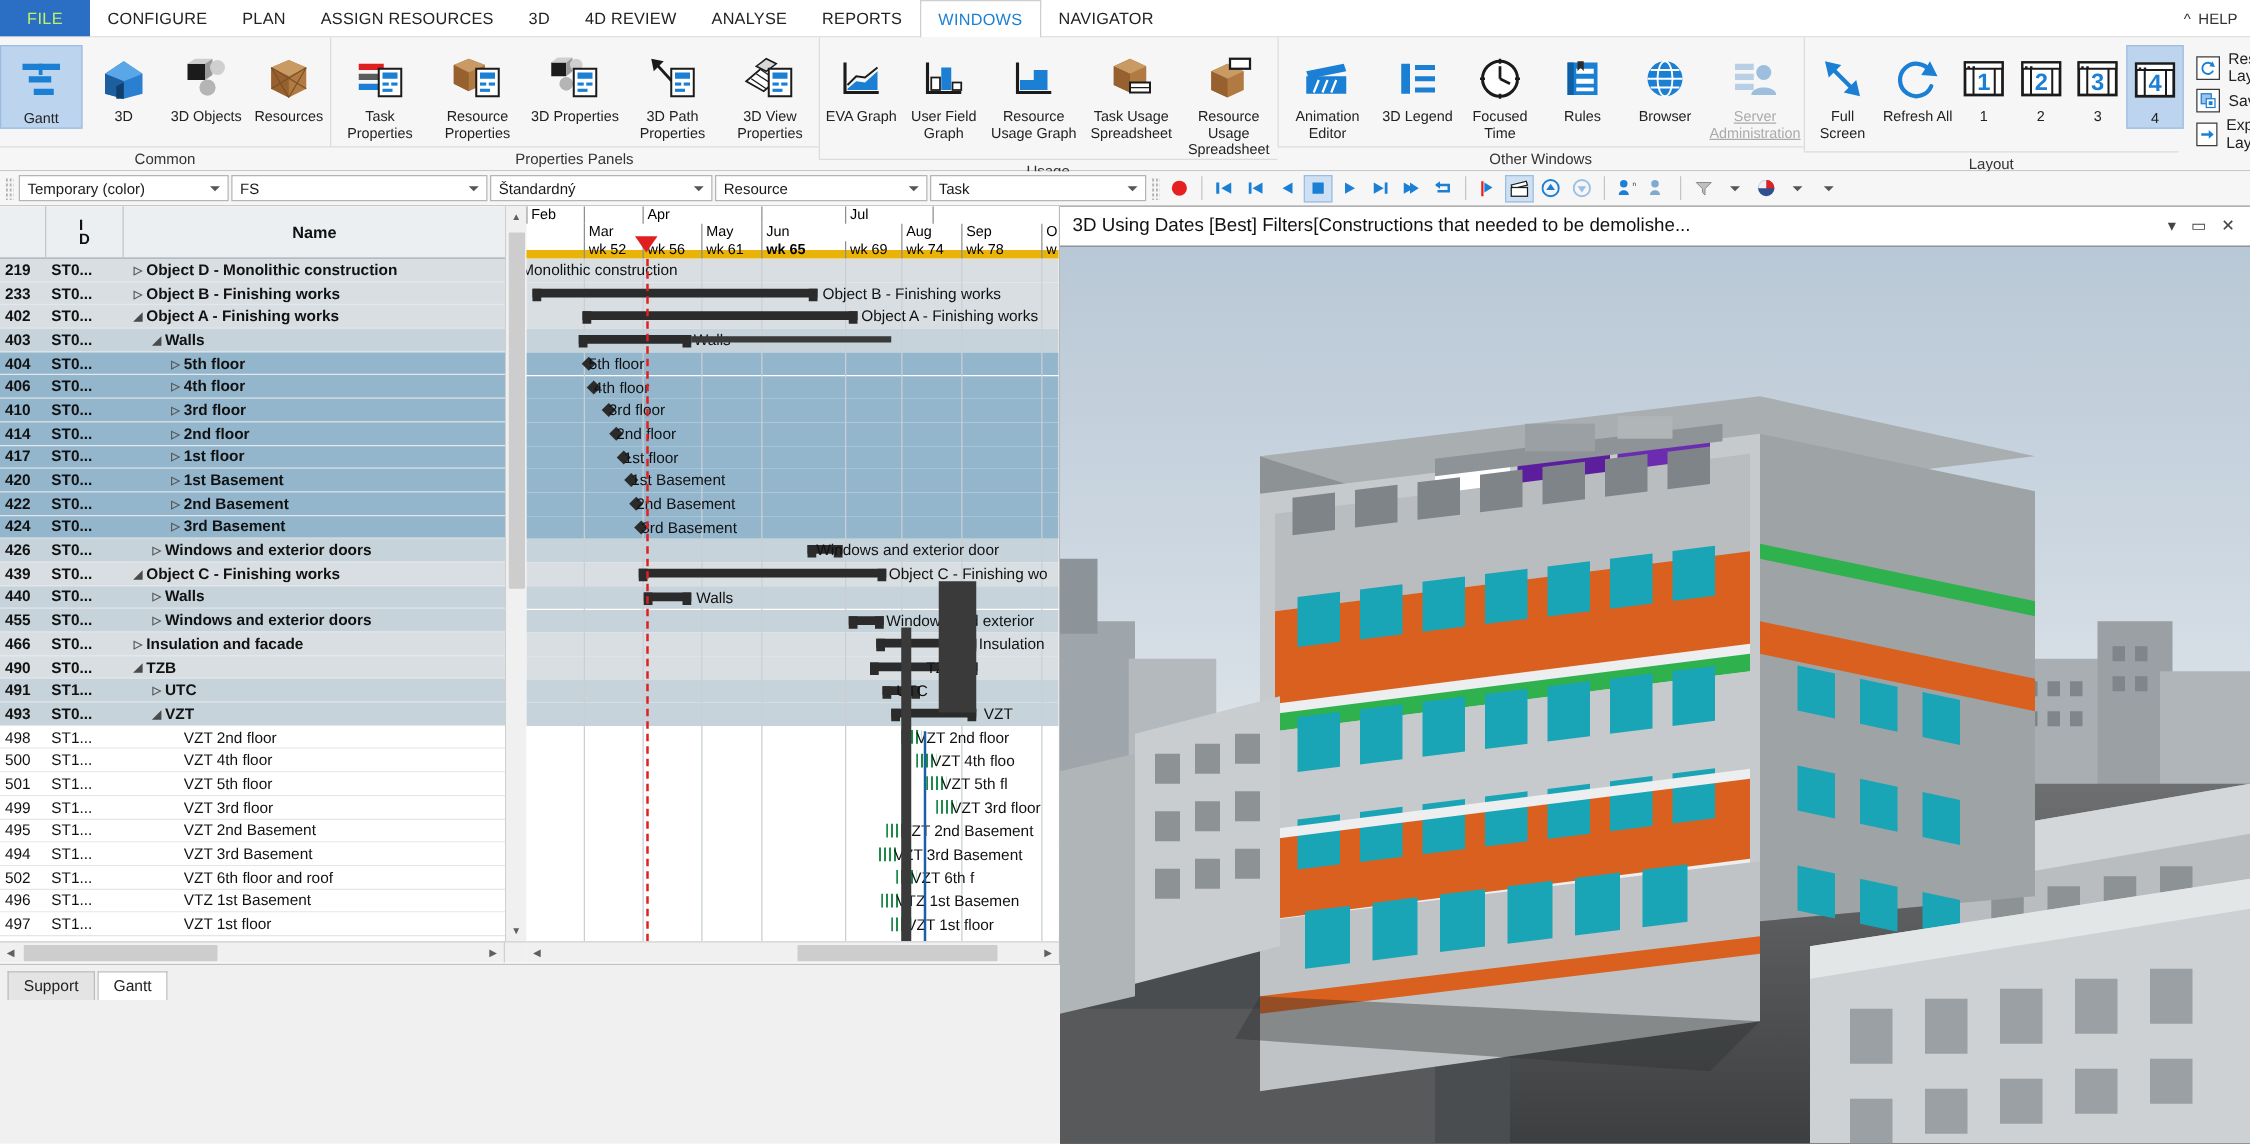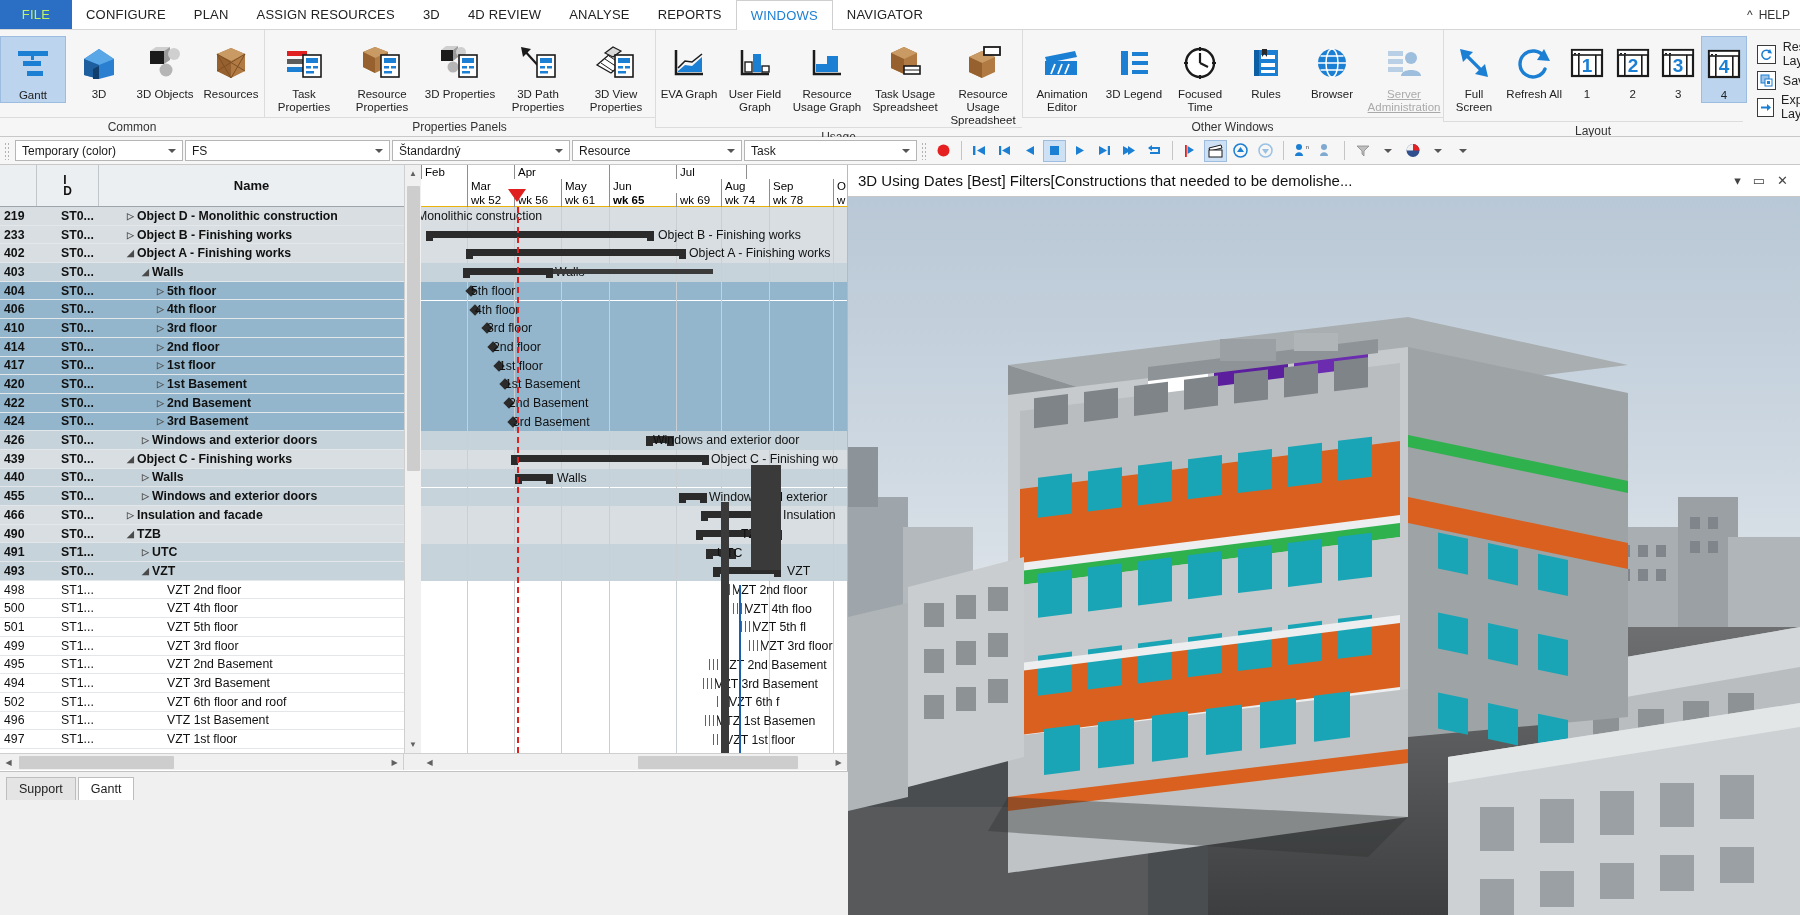--- a/index.html
+++ b/index.html
@@ -124,21 +124,21 @@
              display:flex; align-items:center; justify-content:center;}
   .th-name { flex: 1; border-left: 1px solid #c0c6ca; height: 100%;
              display:flex; align-items:center; justify-content:center;}
   .th-id-stack { line-height: 11px; font-size: 12px; }
   .rows { flex: 1; overflow: hidden; }
   .row {
     height: 18.7px; display: flex; align-items: center;
     font-size: 12.3px; color: #111; border-bottom: 1px solid #e4e7e9;
   }
   .row .c-id { width: 36px; padding-left: 4px; color: #111; }
-  .row .c-code { width: 62px; padding-left: 5px; margin-left: 20px; }
+  .row .c-code { width: 62px; padding-left: 5px; }
   .row .c-name { flex: 1; display: flex; align-items: center; overflow: hidden; white-space: nowrap; }
   .row.lvl0 { background: #d8dee2; font-weight: bold; }
   .row.lvl1 { background: #c6d3da; font-weight: bold; }
   .row.lvl2 { background: #93b6cc; font-weight: bold; }
   .row.plain { background: #ffffff; font-weight: normal; }
   .row.plain .c-code { background: #ffffff; }
   .tw { display:inline-block; width:13px; text-align:center; color:#555; font-size: 9px; }
   .tw.open { color:#4a4a4a; }
 
   
@@ -156,21 +156,21 @@
     height: 17px; background: #f0f0f0; border-top: 1px solid #cfcfcf;
     display: flex; align-items: center;
   }
   .hsb-arrow { width: 17px; height: 17px; display:flex; align-items:center;
                justify-content:center; font-size: 8px; color:#606060; }
   .hsb-track { flex: 1; height: 17px; position: relative; }
   .hsb-thumb { position:absolute; top:2px; height:13px; background:#cdcdcd; border-radius:1px; }
 
   
   .tl { flex: 1; display: flex; flex-direction: column; position: relative; overflow: hidden; }
-  .tl-head { height: 42px; background: #fff; border-bottom: 1px solid #eab308; position: relative; }
+  .tl-head { height: 42px; background: #fff; border-bottom: 7px solid #eab308; position: relative; }
   .tl-cell {
     position: absolute; top: 0; height: 14px; font-size: 11.5px; color: #000;
     border-left: 1px solid #8e8e8e; padding-left: 3px; line-height: 14px;
     white-space: nowrap; overflow: hidden;
   }
   .tl-vline { position: absolute; top: 0; bottom: 0; width: 1px; background: #c9cfd3; }
   .tl-canvas { flex: 1; position: relative; background: #fff; overflow: hidden; }
   .bandrow { position: absolute; left: 0; right: 0; height: 18.7px; }
   .band-a { background: #d8dee2; }
   .band-b { background: #c6d3da; }

